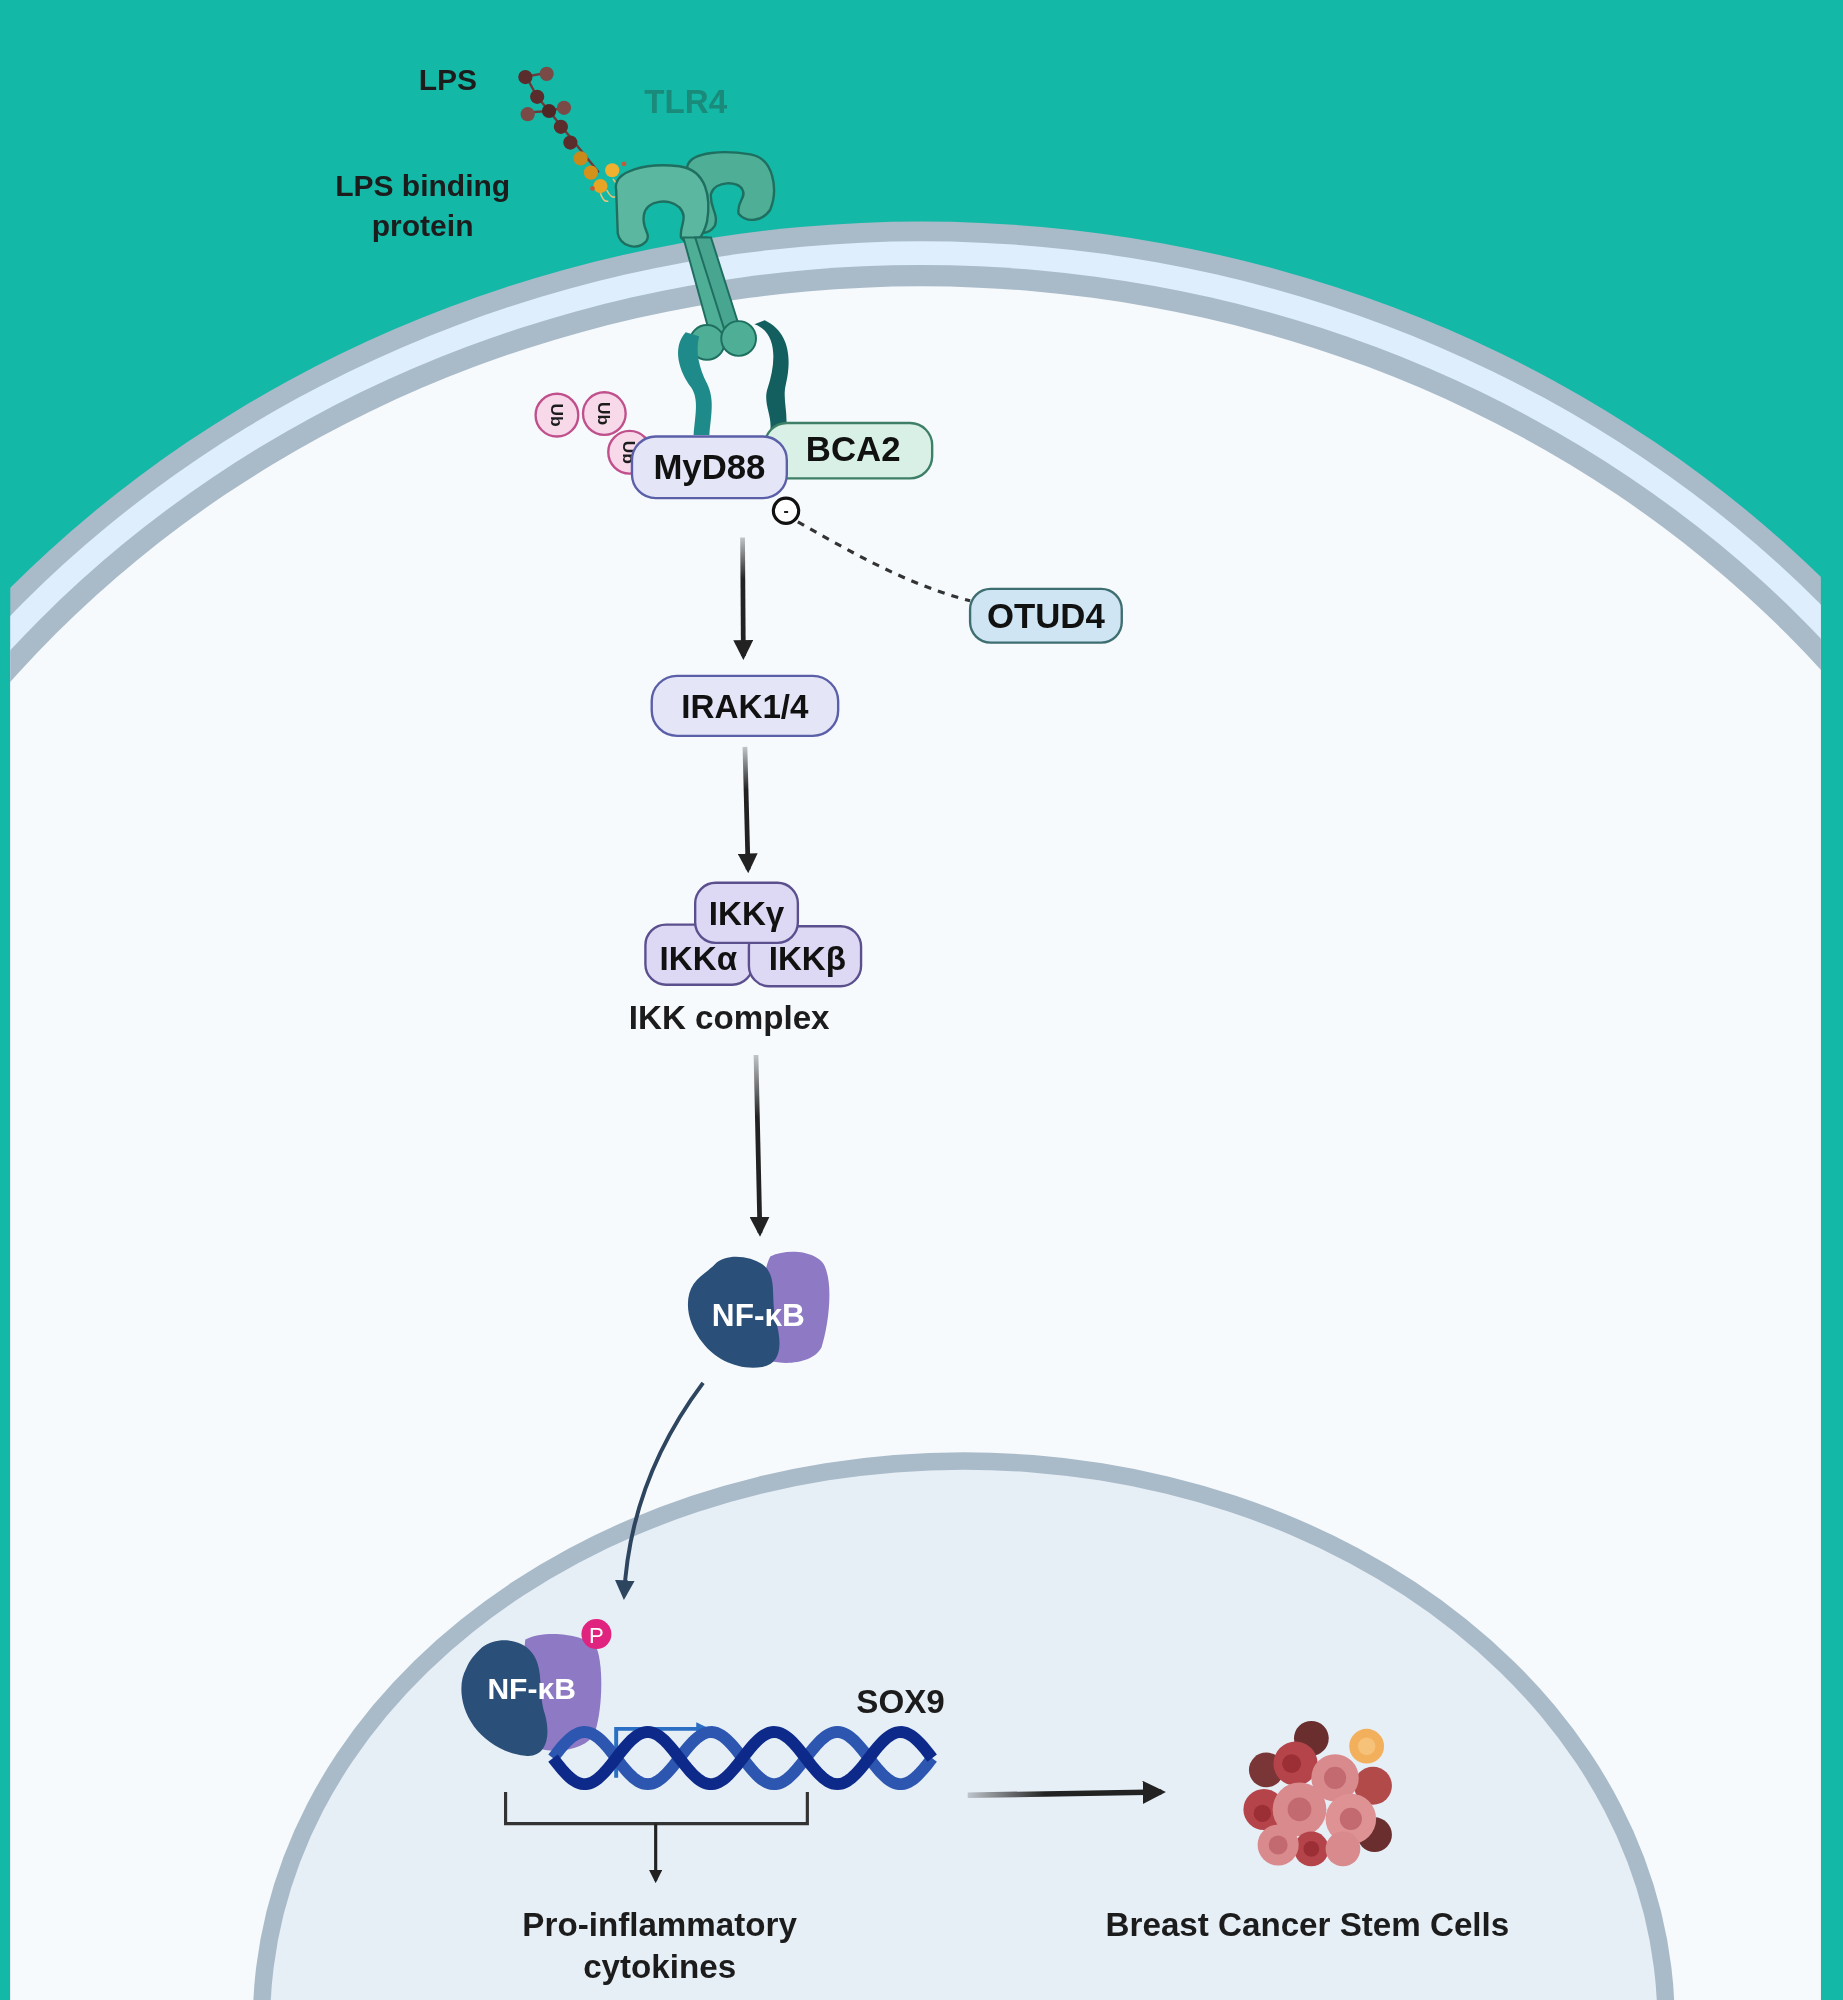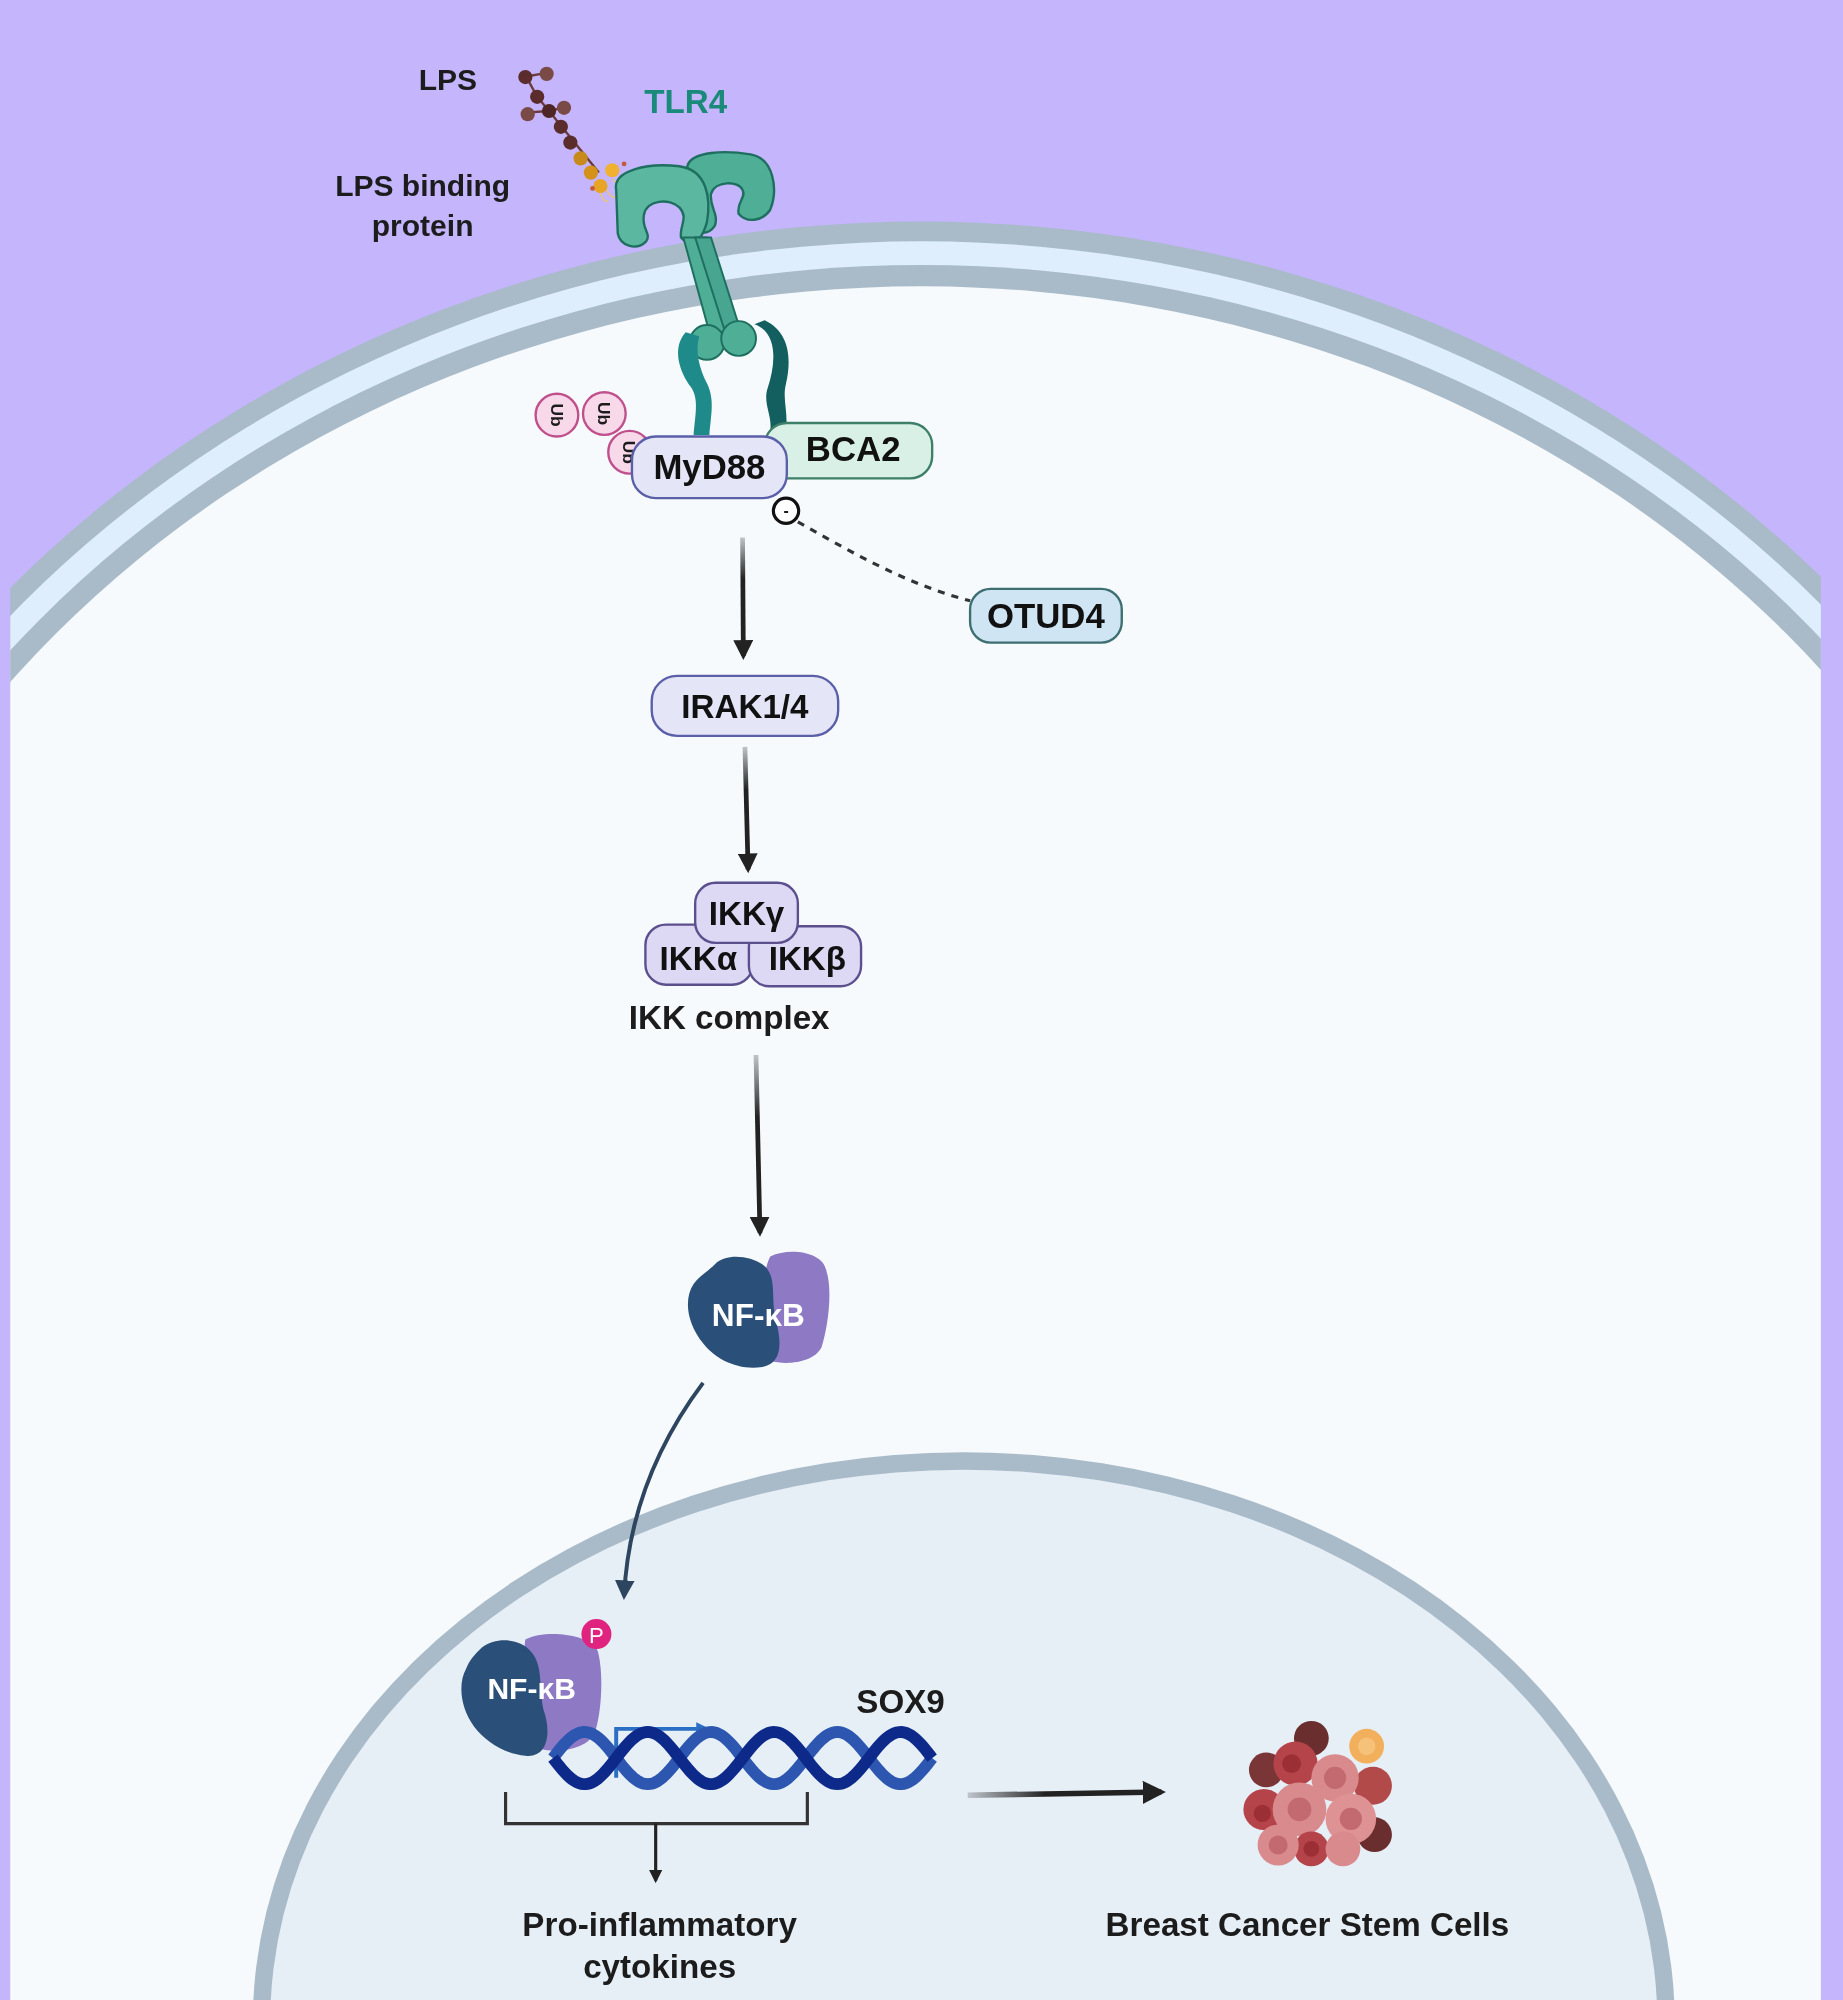--- a/index.html
+++ b/index.html
@@ -1,16 +1,16 @@
 <!DOCTYPE html>
 <html style="font-size:12.6px"><head>
 <meta charset="utf-8">
 <style>
   html, body { margin:0; padding:0; background:#ffffff; }
-  #stage { position:relative; width:1843px; height:2001px; overflow:hidden; background:#c4b5fd; font-family:"Liberation Sans", sans-serif; }
+  #stage { position:relative; width:1843px; height:2001px; overflow:hidden; background:#14b8a6; font-family:"Liberation Sans", sans-serif; }
   svg#diagram { position:absolute; left:0; top:0; }
   .lbl { font-family:"Liberation Sans", sans-serif; font-weight:700; fill:#1c1c1c; }
   .boxtxt { font-family:"Liberation Sans", sans-serif; font-weight:700; fill:#111111; }
   .whitetxt { font-family:"Liberation Sans", sans-serif; font-weight:700; fill:#ffffff; }
 </style>
 </head>
 <body>
 
 <div id="stage">
 <svg id="diagram" width="1843" height="2001" viewBox="0 0 2333 2532" xmlns="http://www.w3.org/2000/svg">

